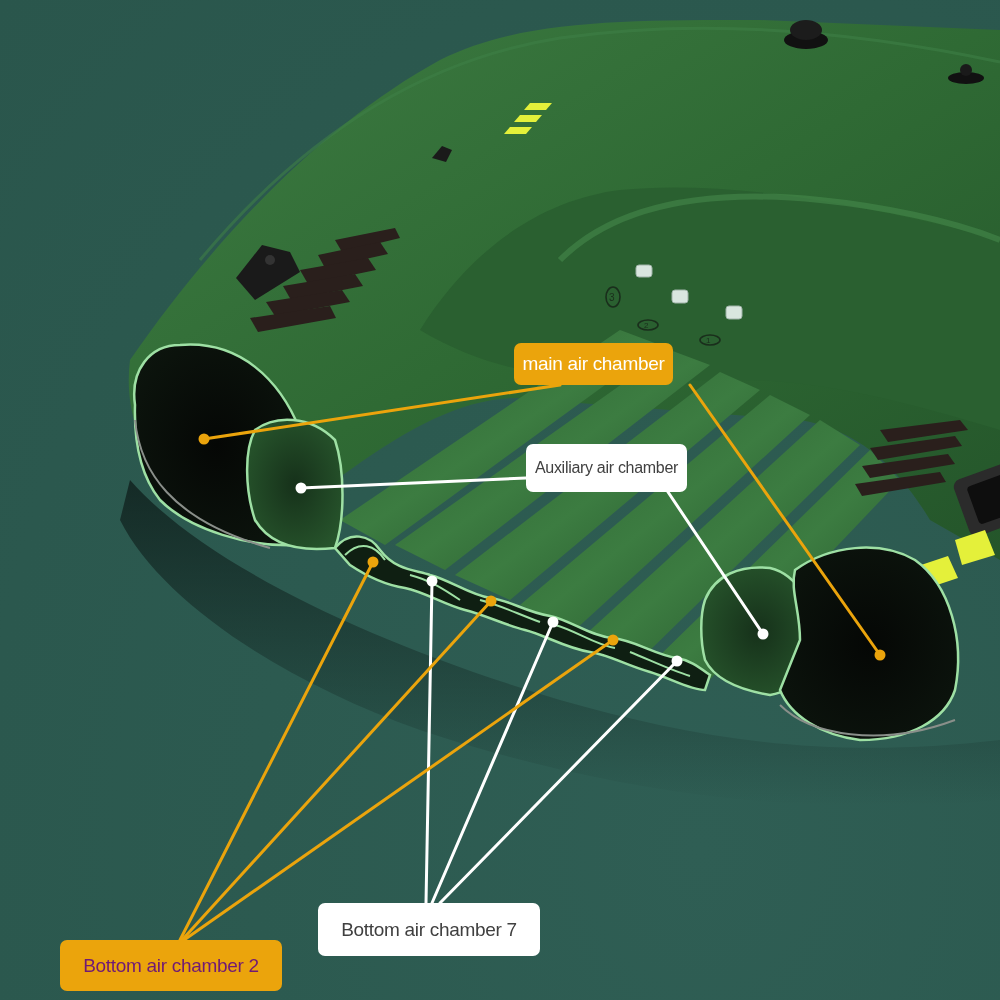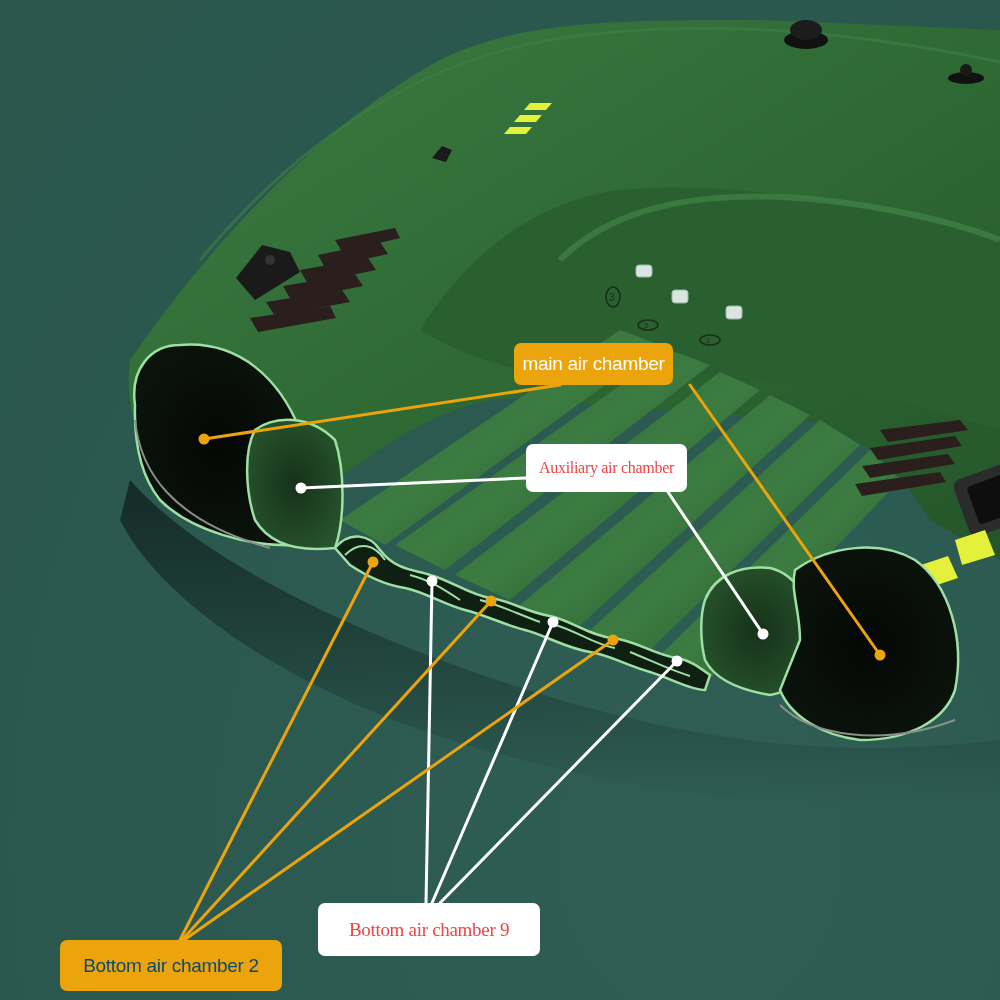--- a/index.html
+++ b/index.html
@@ -3,22 +3,22 @@
 <meta charset="utf-8">
 <style>
   html, body { margin:0; padding:0; }
   body { width:1000px; height:1000px; overflow:hidden; background:#2e5b51; font-family:"Liberation Sans", sans-serif; }
   .stage { position:relative; width:1000px; height:1000px; overflow:hidden;
     background: radial-gradient(ellipse at 70% 85%, #2f5e54 0%, #2c5a50 45%, #2a564c 100%); }
   svg.art { position:absolute; left:0; top:0; width:1000px; height:1000px; }
   .label { position:absolute; display:flex; align-items:center; justify-content:center;
     font-size:19px; letter-spacing:-0.3px; border-radius:7px; white-space:nowrap; box-sizing:border-box; }
   .label.yellow { background:#eba40c; color:#ffffff; }
-  .label.yellow.dark { color:#0c4a6e; }
-  .label.white { background:#ffffff; color:#ef4444;font-family:Liberation Serif, serif; }
+  .label.yellow.dark { color:#701a75; }
+  .label.white { background:#ffffff; color:#404040; }
 </style>
 </head>
 <body>
 
 <div class="stage">
   <svg class="art" viewBox="0 0 1000 1000">
     <defs>
       <linearGradient id="hullTop" x1="0" y1="0" x2="1" y2="1">
         <stop offset="0" stop-color="#3d7b42"></stop>
         <stop offset="0.5" stop-color="#2f6a34"></stop>
@@ -168,15 +168,15 @@
       <circle cx="553" cy="622" r="5.5" fill="#ffffff"></circle>
       <circle cx="677" cy="661" r="5.5" fill="#ffffff"></circle>
       <circle cx="373" cy="562" r="5.5" fill="#eba40c"></circle>
       <circle cx="491" cy="601" r="5.5" fill="#eba40c"></circle>
       <circle cx="613" cy="640" r="5.5" fill="#eba40c"></circle>
     </g>
   </svg>
 
   <div class="label yellow" style="left:514px; top:343px; width:159px; height:42px;">main air chamber</div>
   <div class="label white" style="left:526px; top:444px; width:161px; height:48px; font-size:16px;">Auxiliary air chamber</div>
-  <div class="label white" style="left:318px; top:903px; width:222px; height:53px;">Bottom air chamber 9</div>
+  <div class="label white" style="left:318px; top:903px; width:222px; height:53px;">Bottom air chamber 7</div>
   <div class="label yellow dark" style="left:60px; top:940px; width:222px; height:51px;">Bottom air chamber 2</div>
 </div>
 
 </body></html>

